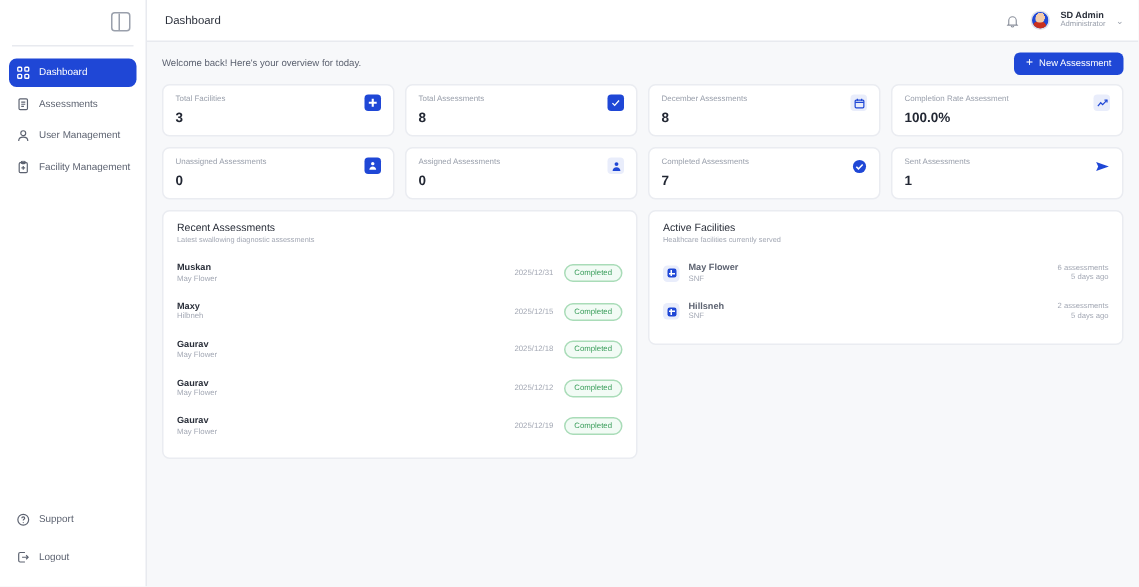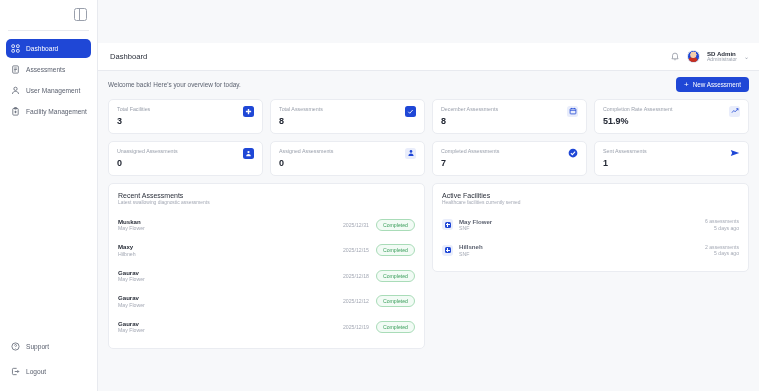--- a/index.html
+++ b/index.html
@@ -2,21 +2,21 @@
 <html><head>
 <meta charset="utf-8">
 <style>
   * { box-sizing: border-box; margin: 0; padding: 0; }
   html, body {
     width: 759px; height: 391px;
     font-family: "Liberation Sans", sans-serif;
     background: #f7f8fa;
     overflow: hidden;
   }
-  .app { display: flex; width: 759px; height: 391px; align-items: center; }
+  .app { display: flex; width: 759px; height: 391px; }
 
   
   .sidebar {
     width: 98px; height: 391px;
     background: #ffffff;
     border-right: 1px solid #e8eaef;
     display: flex; flex-direction: column;
     flex: 0 0 98px;
   }
   .sb-top { height: 28px; display: flex; align-items: center; justify-content: flex-end; padding-right: 10px; }
@@ -275,21 +275,21 @@
               <rect x="2.2" y="3.4" width="11.6" height="10.4" rx="1.4"></rect>
               <line x1="2.2" y1="6.6" x2="13.8" y2="6.6"></line>
               <line x1="5.2" y1="1.8" x2="5.2" y2="4.4"></line>
               <line x1="10.8" y1="1.8" x2="10.8" y2="4.4"></line>
             </svg>
           </div>
         </div>
         <div class="card">
           <div>
             <div class="card-label">Completion Rate Assessment</div>
-            <div class="card-value">51.9%</div>
+            <div class="card-value">100.0%</div>
           </div>
           <div class="card-ico sqlite">
             <svg viewBox="0 0 16 16" width="8" height="8" fill="none" stroke="#1f47d6" stroke-width="1.6">
               <path d="M1.8 11.4 5.6 7l2.6 2.6L14 3.4"></path>
               <path d="M10.6 3.4H14v3.4"></path>
             </svg>
           </div>
         </div>
       </section>
 

